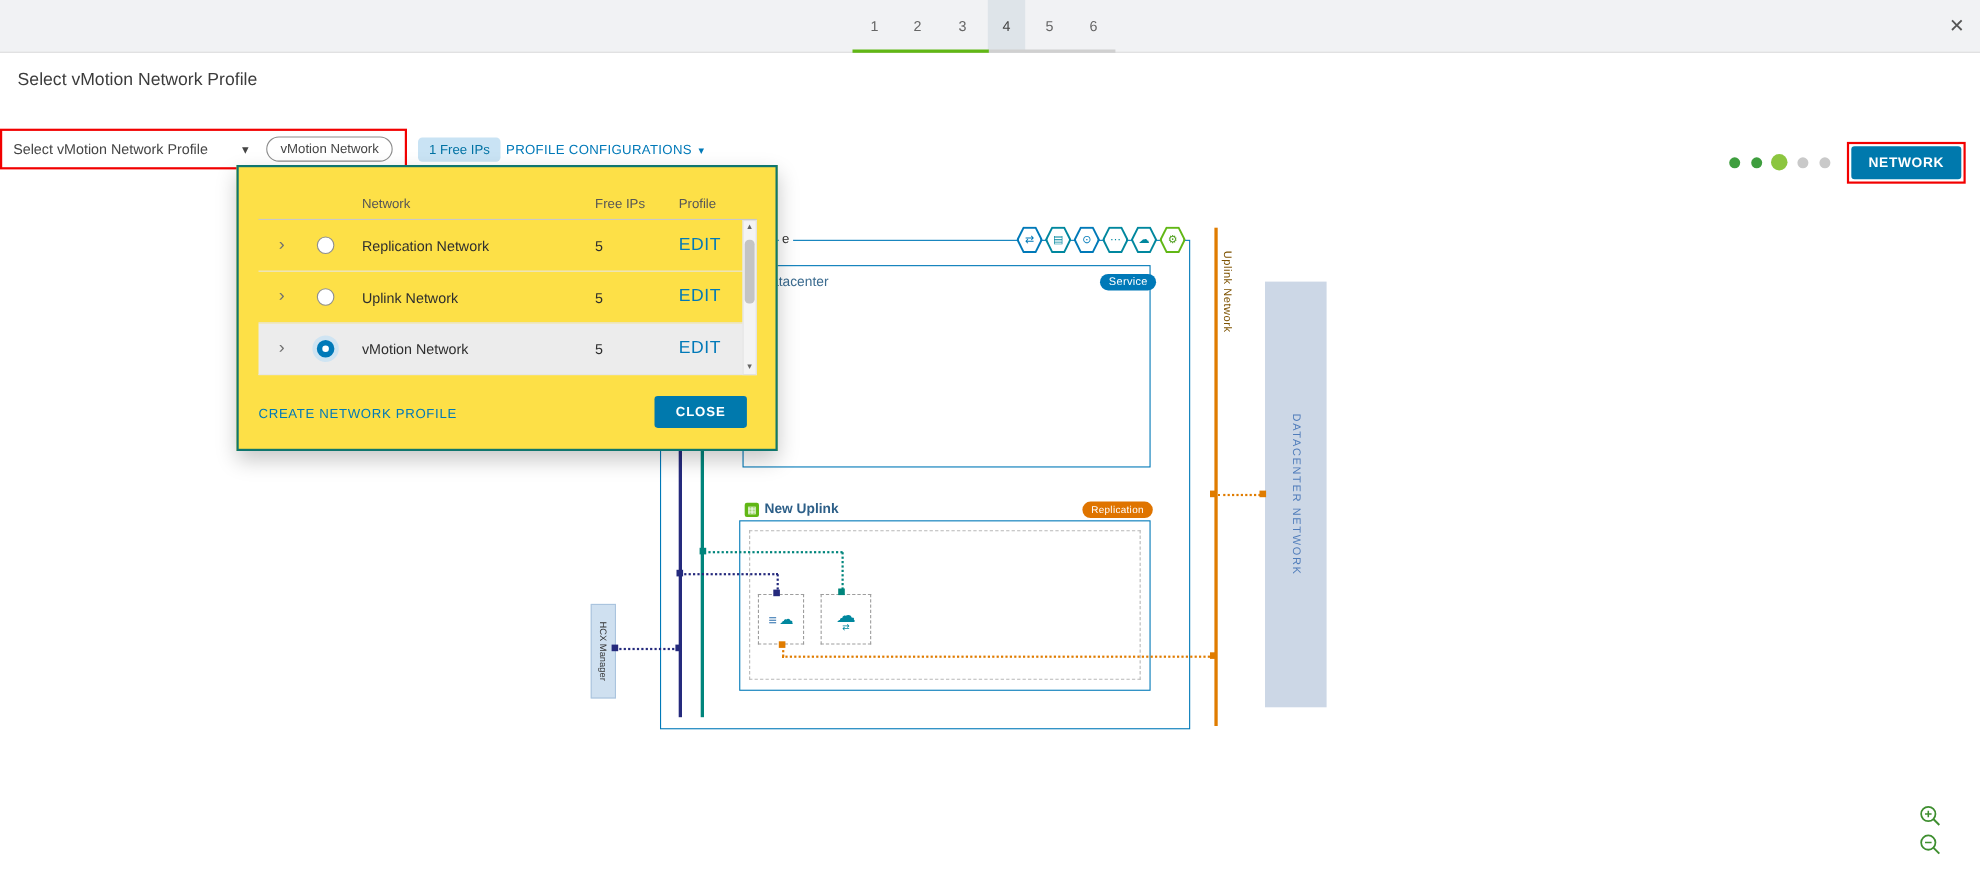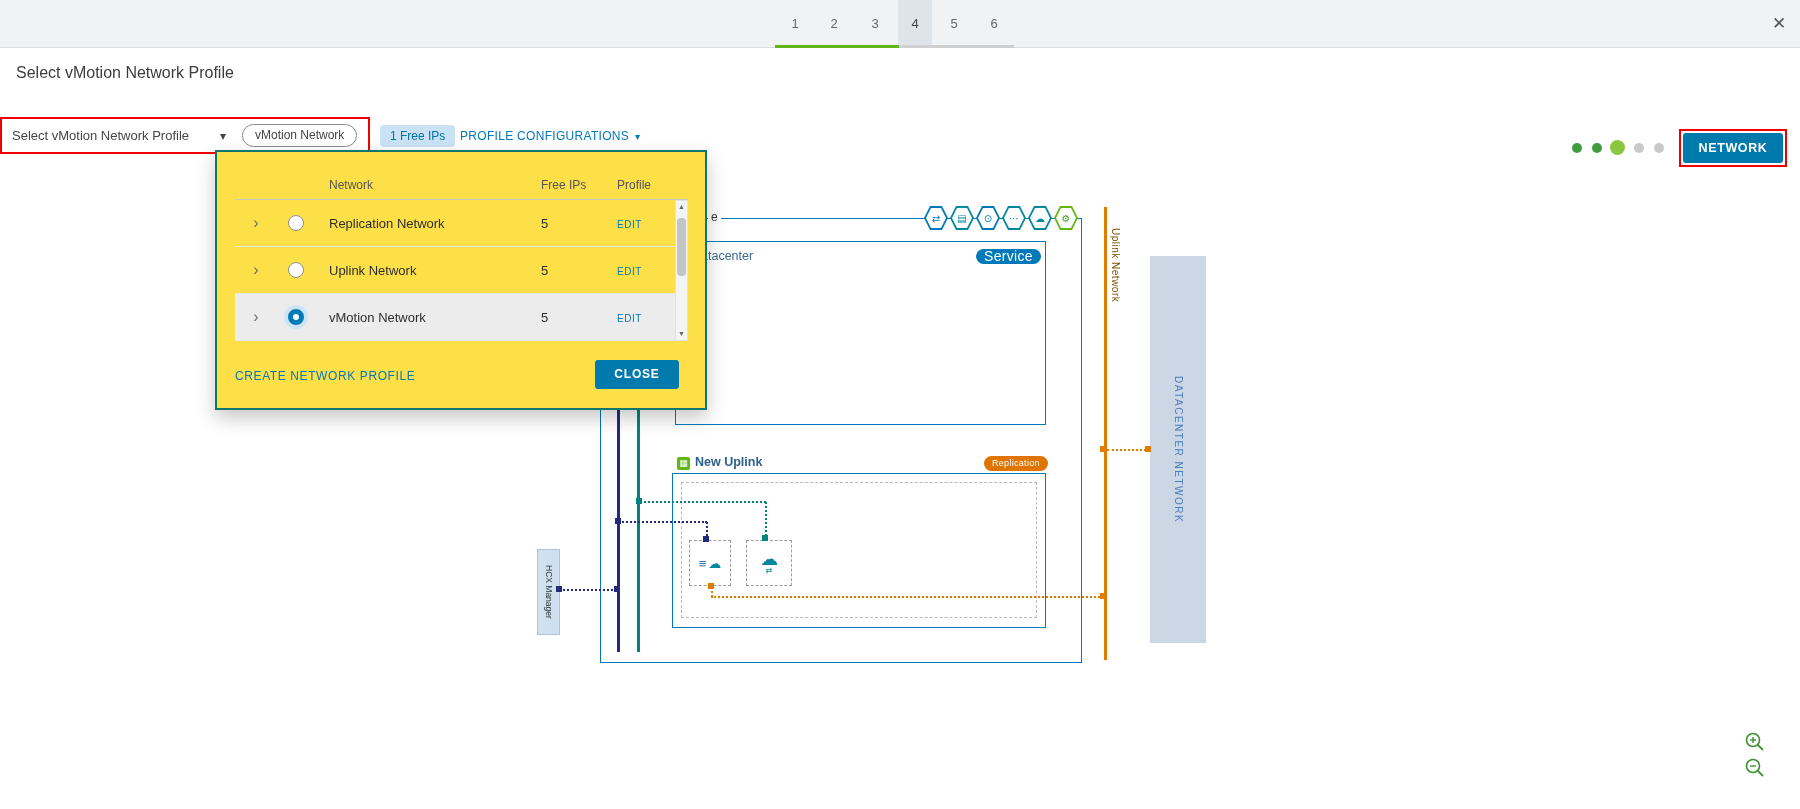--- a/index.html
+++ b/index.html
@@ -54,21 +54,21 @@
   #row1{top:48px}#row2{top:95px}#row3{top:142px}
   .tbl-row.selected{background:#ececec}
   .col-expand{width:42px;text-align:center}
   .col-radio{width:38px;display:flex;justify-content:center}
   .col-network{width:212px;padding-left:14px}
   .col-free{width:76px;padding-left:14px}
   .col-actions{width:72px;padding-left:14px}
   .expand{font-size:16px;color:#707070;line-height:1}
   .radio{width:16px;height:16px;border:1px solid #8f8f8f;border-radius:50%;background:#fff}
   .radio.on{border:5px solid #0079b8;box-shadow:0 0 0 4px #cfe4f2}
-  .edit-link{color:#0079b8;font-size:10px;letter-spacing:.5px;cursor:pointer}
+  .edit-link{color:#0079b8;font-size:16px;letter-spacing:.5px;cursor:pointer}
   #sb-track{position:absolute;left:458px;top:48px;width:13px;height:141px;background:#f4f4f4;border:1px solid #e2e2e2}
   .sb-arrow{position:absolute;left:458px;width:13px;height:14px;font-size:7px;color:#666;text-align:center;line-height:14px;cursor:pointer}
   #sb-up{top:48px}#sb-down{top:175px}
   #sb-thumb{position:absolute;left:460px;top:66px;width:9px;height:58px;background:#c4c4c4;border-radius:4px;cursor:pointer}
   #create-link{position:absolute;left:18px;top:217px;font-size:12px;color:#0079b8;letter-spacing:.6px;cursor:pointer}
   #close-btn{position:absolute;left:378px;top:208px;width:84px;height:29px;background:#0079ad;color:#fff;font-size:12px;
              font-weight:bold;letter-spacing:.8px;text-align:center;line-height:29px;border-radius:3px;cursor:pointer}
 
   
   #outer-box{position:absolute;left:600px;top:218px;width:482px;height:445px;border:1px solid #0079b8}
@@ -81,22 +81,22 @@
   #hex1{left:924px}#hex2{left:950px}#hex3{left:976px}#hex4{left:1002px}#hex5{left:1028px}#hex6{left:1054px}
   #hex1 .shape{background:#0079b8}#hex1 .inner{color:#0079b8}
   #hex2 .shape{background:#00879e}#hex2 .inner{color:#00879e}
   #hex3 .shape{background:#0079b8}#hex3 .inner{color:#0079b8}
   #hex4 .shape{background:#00879e}#hex4 .inner{color:#00879e}
   #hex5 .shape{background:#00879e}#hex5 .inner{color:#00879e}
   #hex6 .shape{background:#61b715}#hex6 .inner{color:#4f9e1e}
 
   #dc-box{position:absolute;left:675px;top:241px;width:371px;height:184px;border:1px solid #0079b8;background:#fff}
   #dc-label{position:absolute;left:692px;top:249px;font-size:12.5px;color:#3b6b8f}
-  #svc-badge{position:absolute;left:976px;top:249px;height:15px;line-height:15px;padding:0 8px;background:#0079b8;
-             color:#fff;font-size:14px;border-radius:8px;letter-spacing:.3px}
+  #svc-badge{position:absolute;left:1000px;top:249px;height:15px;line-height:15px;padding:0 8px;background:#0079b8;
+             color:#fff;font-size:10px;border-radius:8px;letter-spacing:.3px}
 
   #cl-icon{position:absolute;left:677px;top:457px;width:13px;height:13px;background:#61b715;border-radius:2px;
            color:#fff;font-size:9px;line-height:13px;text-align:center}
   #cl-label{position:absolute;left:695px;top:455px;font-size:12.5px;font-weight:bold;color:#2d5f88}
   #dep-badge{position:absolute;left:984px;top:456px;height:15px;line-height:15px;padding:0 8px;background:#df7400;
              color:#fff;font-size:9px;border-radius:8px;letter-spacing:.3px}
   #cluster-box{position:absolute;left:672px;top:473px;width:374px;height:155px;border:1px solid #0079b8}
   #cluster-dashed{position:absolute;left:681px;top:482px;width:356px;height:136px;border:1px dashed #b8b8b8}
   #tile1{position:absolute;left:689px;top:540px;width:42px;height:46px;border:1px dashed #9d9d9d;background:#fff;
          display:flex;align-items:center;justify-content:center;gap:2px}

